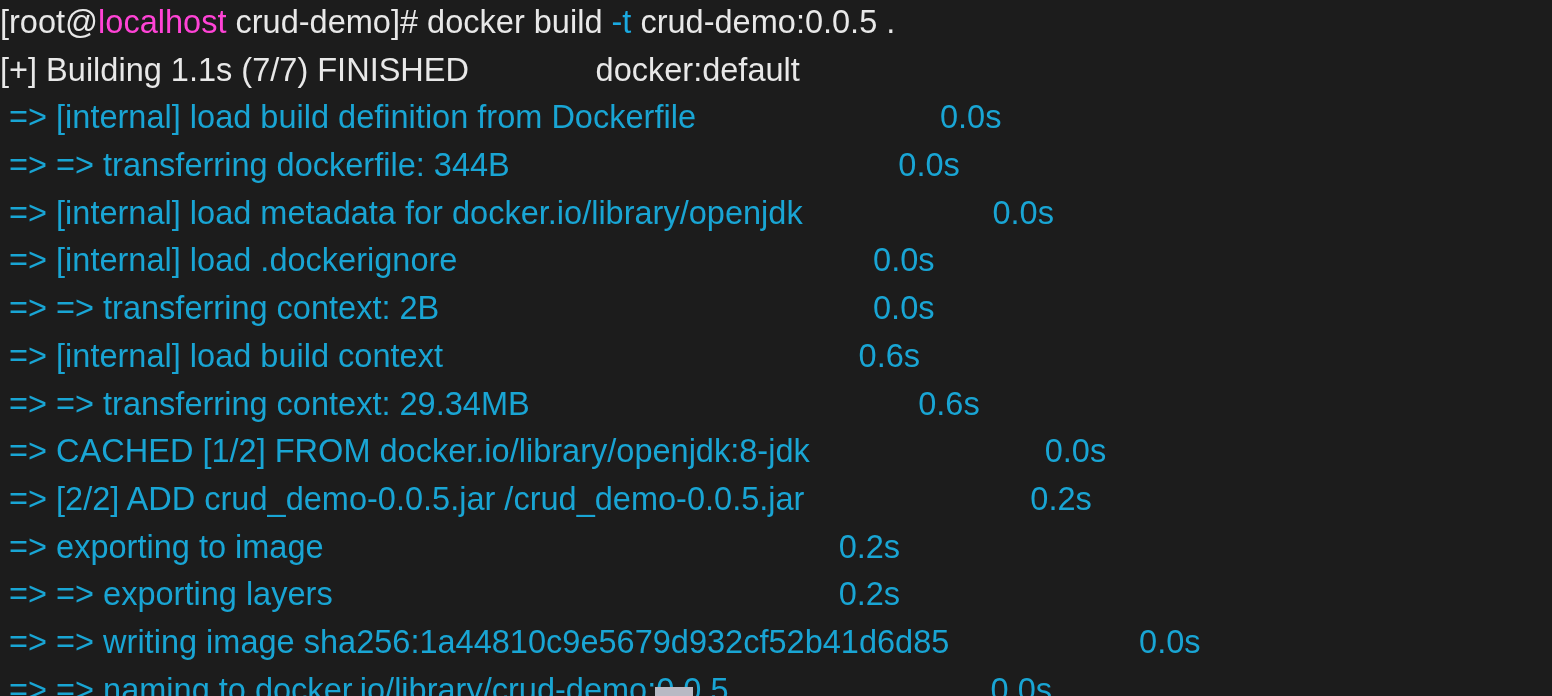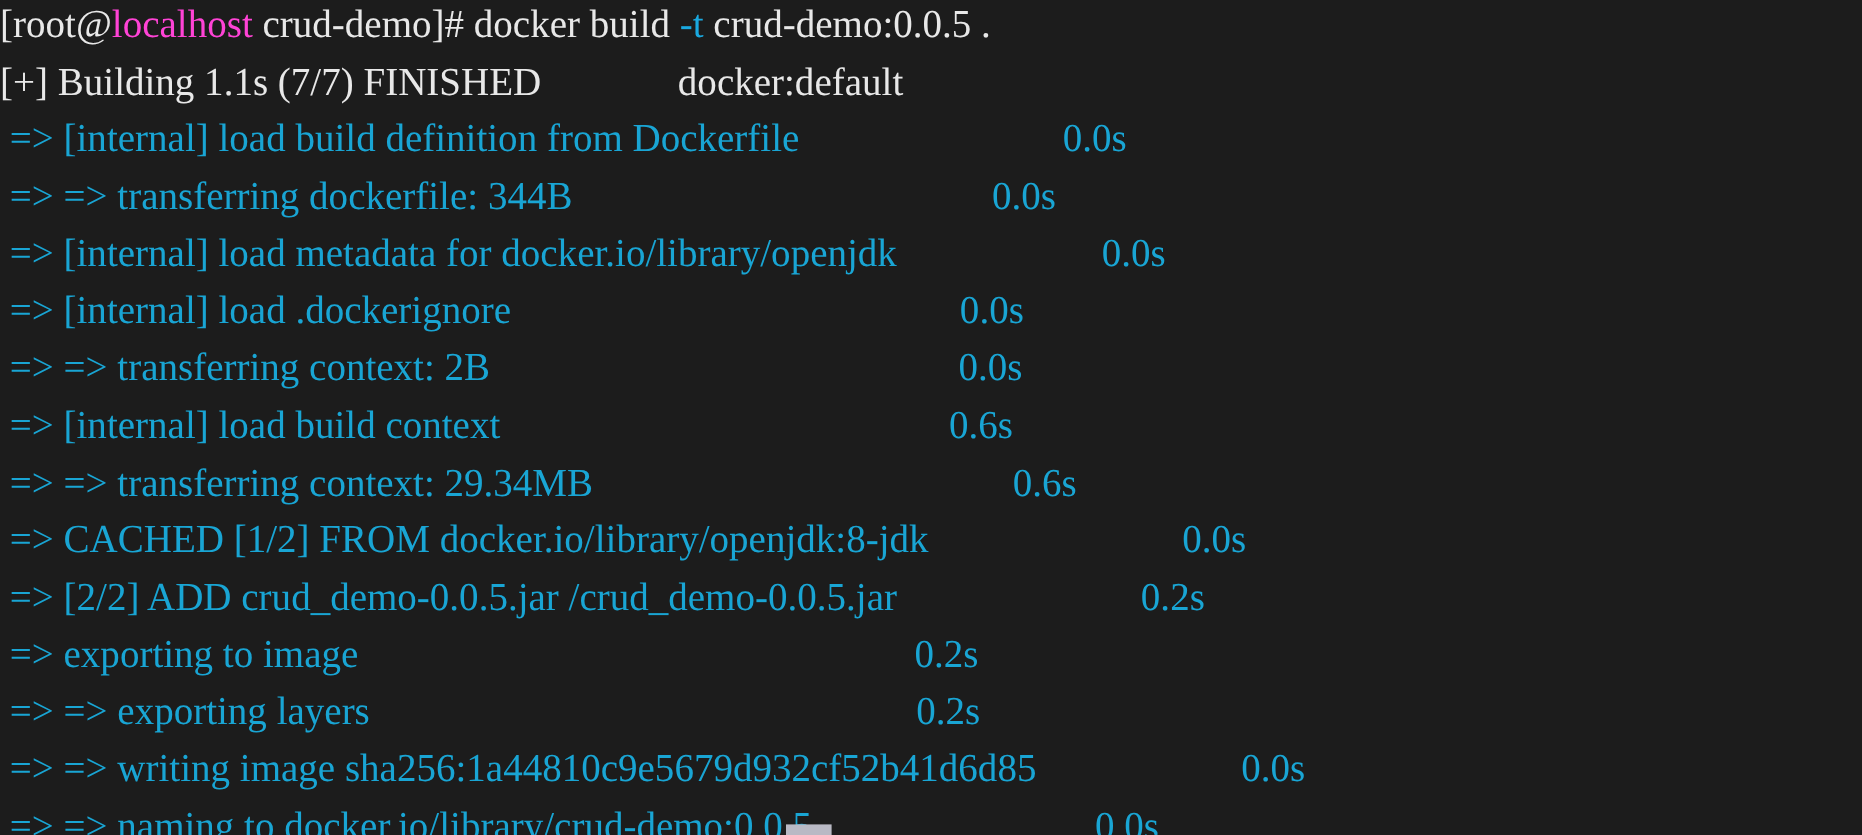--- a/index.html
+++ b/index.html
@@ -6,21 +6,21 @@
     margin: 0;
     padding: 0;
     background: #1c1c1c;
   }
   #terminal {
     position: relative;
     width: 1552px;
     height: 696px;
     background: #1c1c1c;
     overflow: hidden;
-    font-family: Liberation Serif, serif;
+    font-family: Liberation Sans, sans-serif;
     font-size: 33px;
     line-height: 47.7px;
     letter-spacing: 0;
     -webkit-font-smoothing: antialiased;
   }
   .screen {
     position: absolute;
     top: -2px;
     left: 0;
     width: 1552px;

